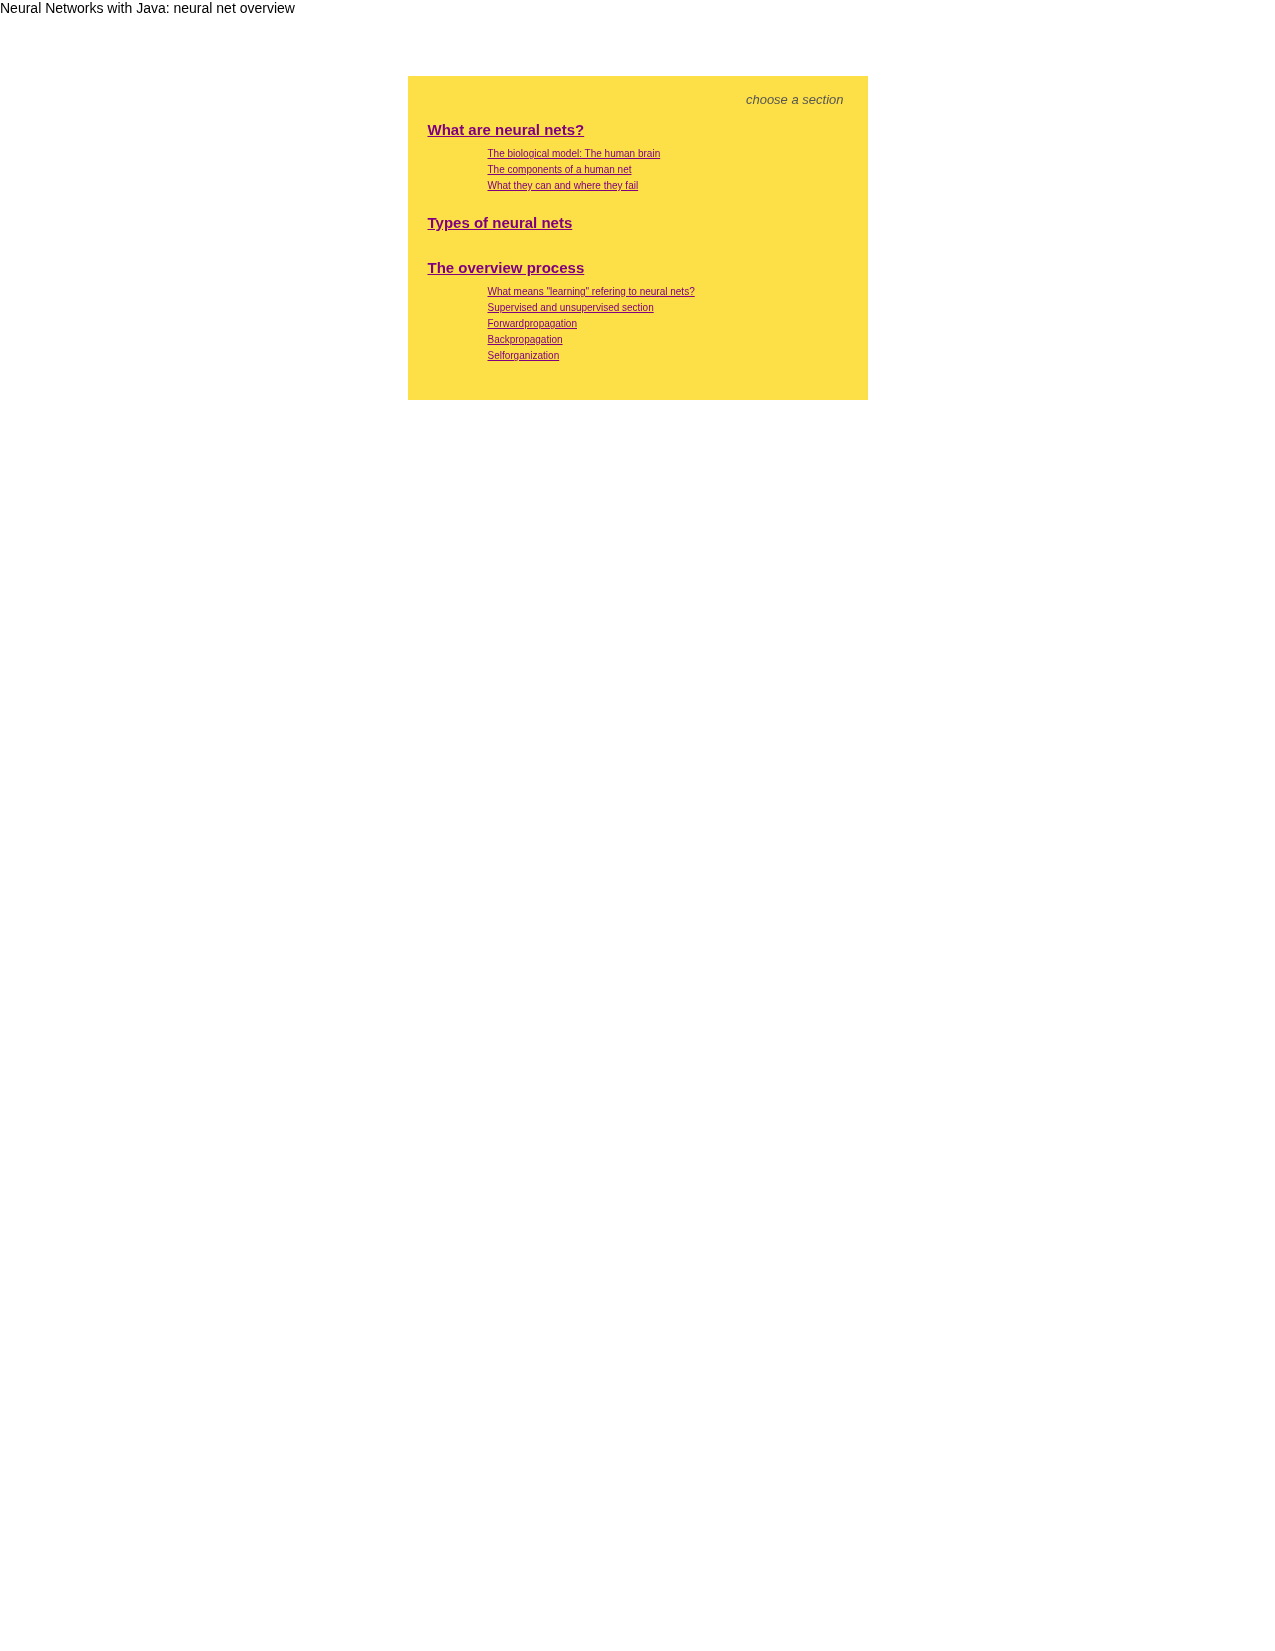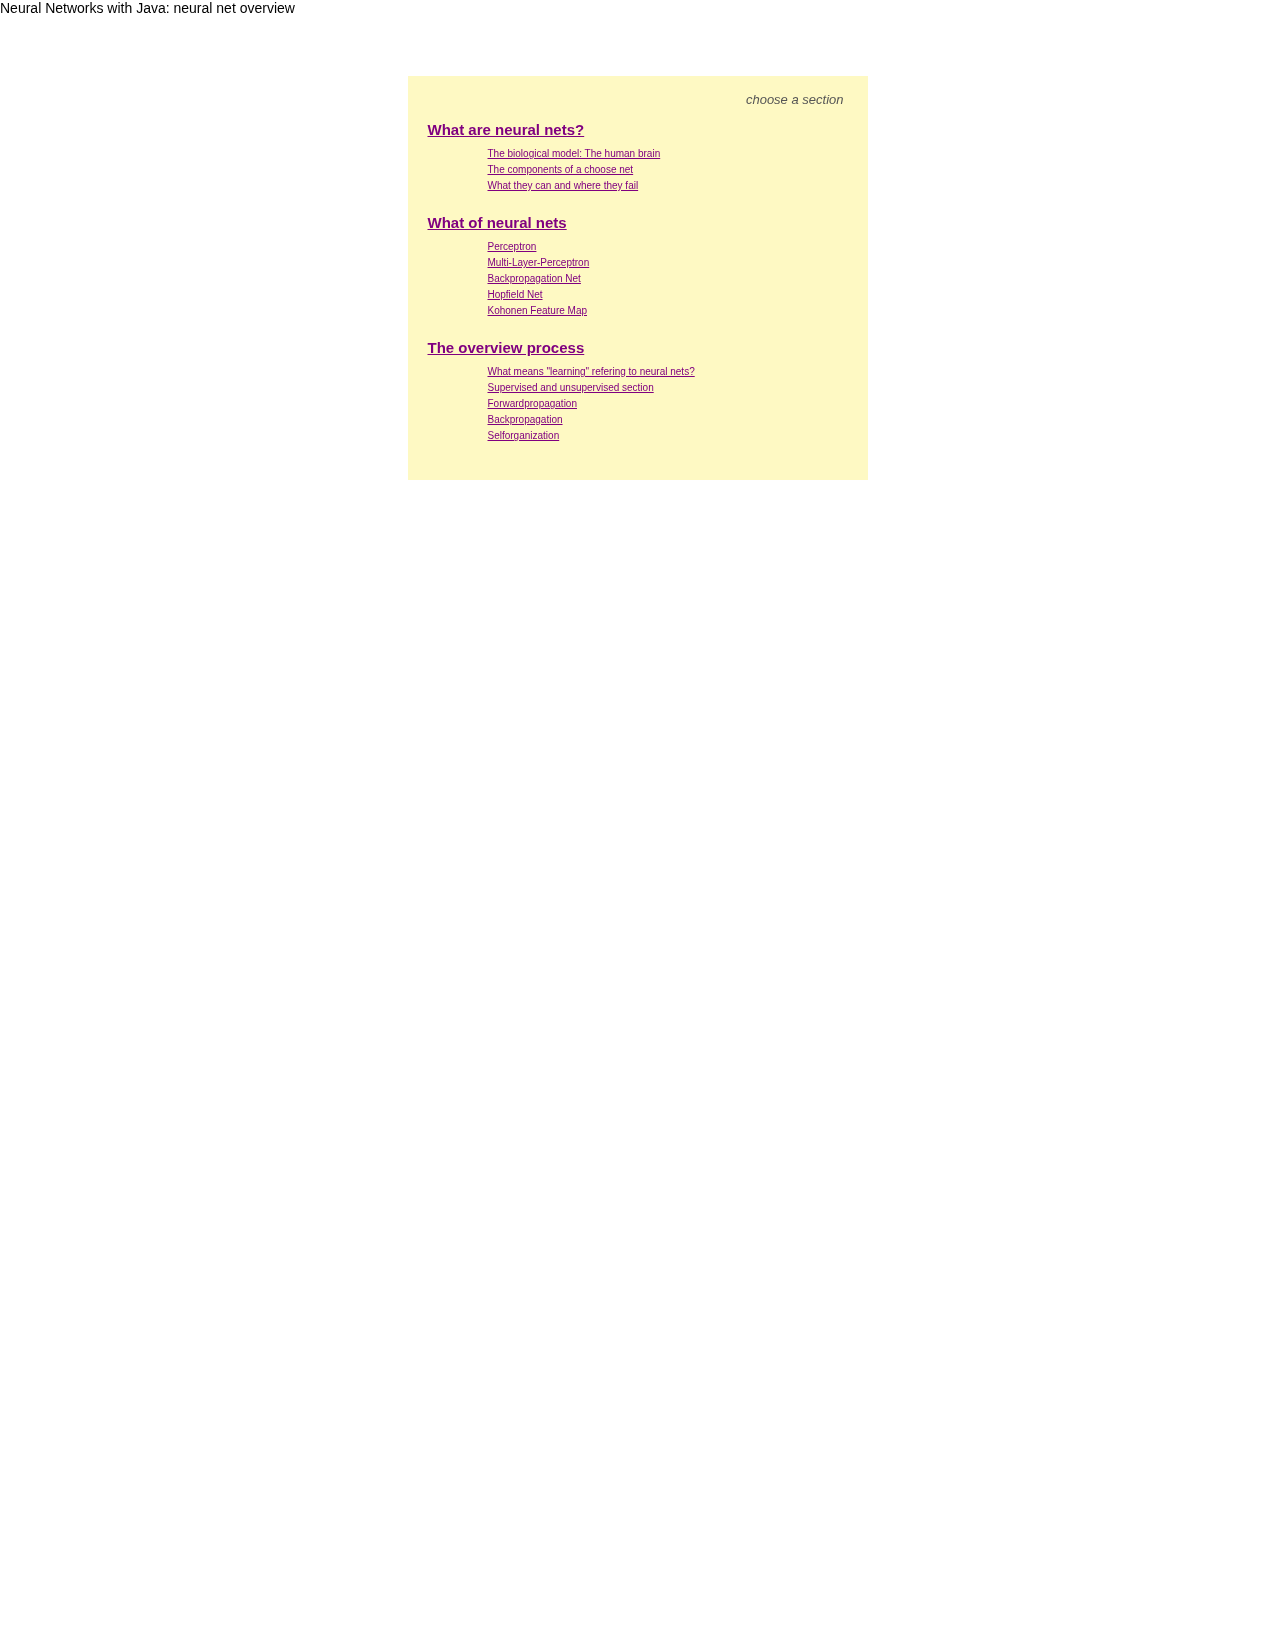--- a/index.html
+++ b/index.html
@@ -15,21 +15,21 @@
       color: #000000;
     }
 
     .main-content {
       display: flex;
       justify-content: center;
       padding-top: 60px;
     }
 
     .nav-box {
-      background-color: #fef9c3;
+      background-color: #fde047;
       width: 460px;
       padding: 10px 20px 20px 20px;
       position: relative;
     }
 
     .choose-section {
       text-align: right;
       font-style: italic;
       color: #555555;
       font-size: 13px;
@@ -84,49 +84,32 @@
 
     <div class="section-block">
       <a class="section-heading" href="#">
         <span>What are neural nets?</span>
       </a>
       <div class="sub-links">
         <a href="#">
           <span>The biological model: The human brain</span>
         </a>
         <a href="#">
-          <span>The components of a choose net</span>
+          <span>The components of a human net</span>
         </a>
         <a href="#">
           <span>What they can and where they fail</span>
         </a>
       </div>
     </div>
 
     <div class="section-block">
       <a class="section-heading" href="#">
-        <span>What of neural nets</span>
+        <span>Types of neural nets</span>
       </a>
-      <div class="sub-links">
-        <a href="#">
-          <span>Perceptron</span>
-        </a>
-        <a href="#">
-          <span>Multi-Layer-Perceptron</span>
-        </a>
-        <a href="#">
-          <span>Backpropagation Net</span>
-        </a>
-        <a href="#">
-          <span>Hopfield Net</span>
-        </a>
-        <a href="#">
-          <span>Kohonen Feature Map</span>
-        </a>
-      </div>
     </div>
 
     <div class="section-block">
       <a class="section-heading" href="#">
         <span>The overview process</span>
       </a>
       <div class="sub-links">
         <a href="#">
           <span>What means "learning" refering to neural nets?</span>
         </a>

